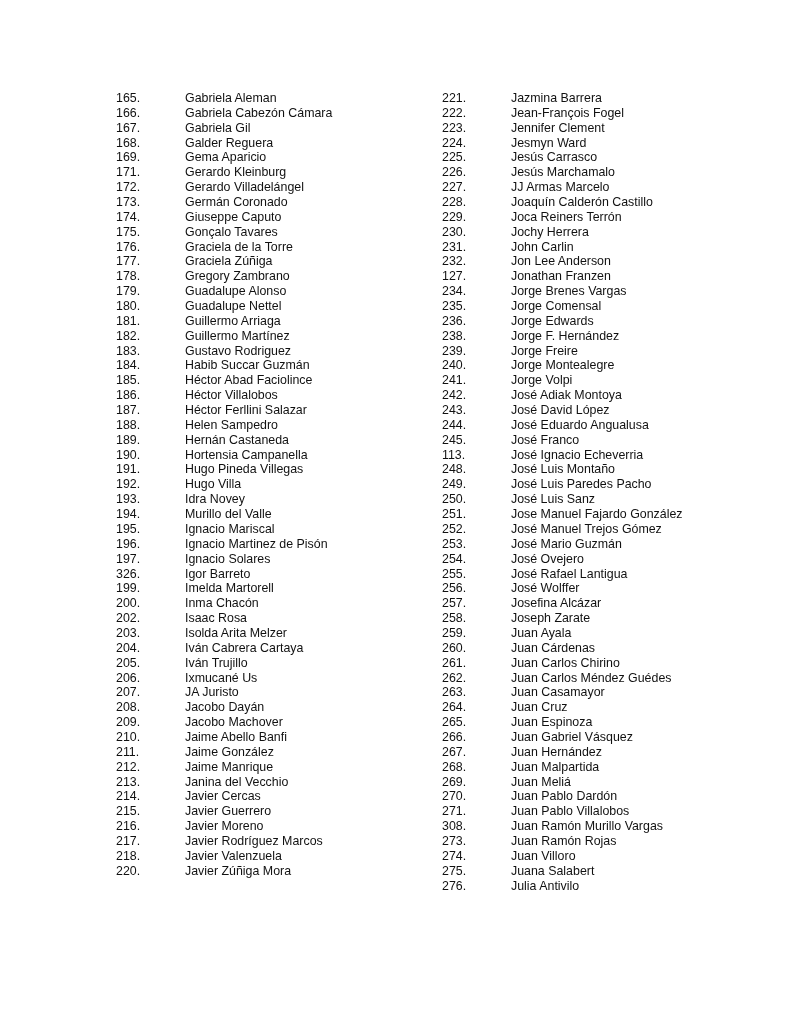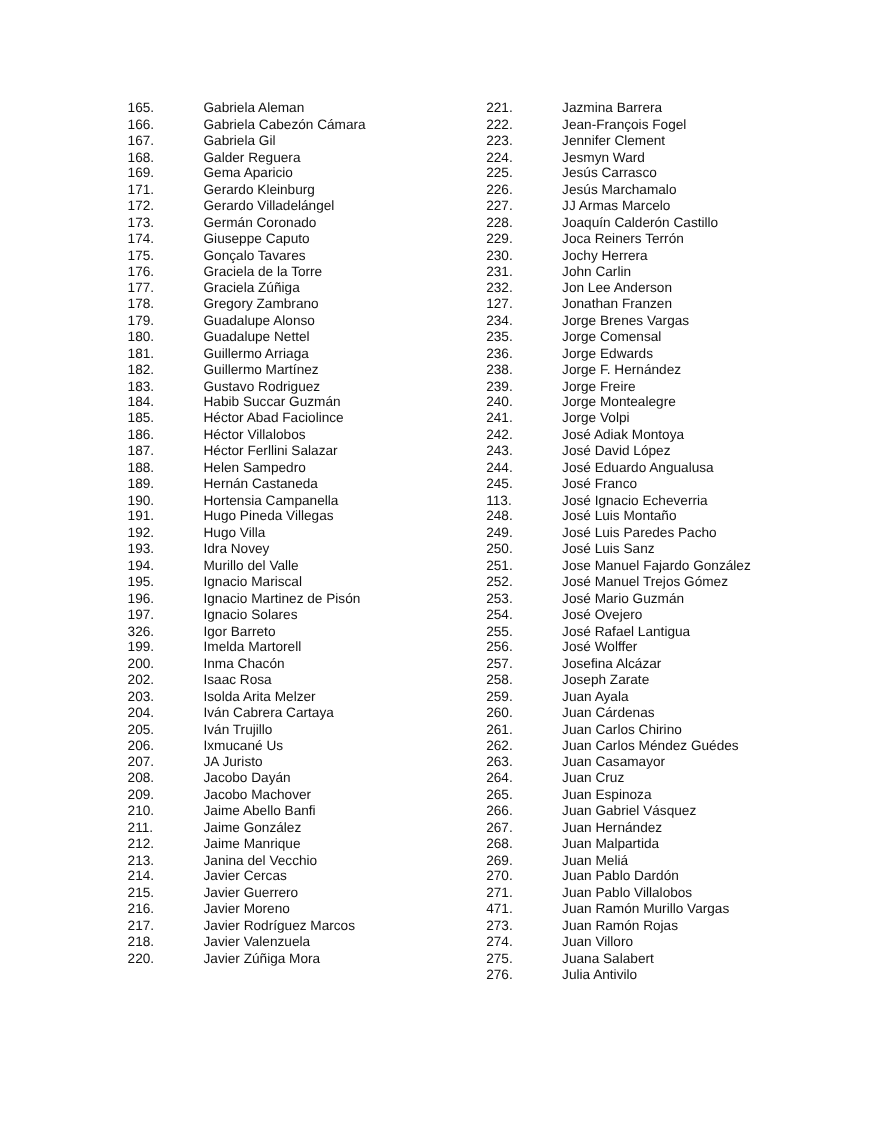--- a/index.html
+++ b/index.html
@@ -456,21 +456,21 @@
       </div>
       <div class="row">
         <span class="num">270.</span>
         <span class="name">Juan Pablo Dardón</span>
       </div>
       <div class="row">
         <span class="num">271.</span>
         <span class="name">Juan Pablo Villalobos</span>
       </div>
       <div class="row">
-        <span class="num">471.</span>
+        <span class="num">308.</span>
         <span class="name">Juan Ramón Murillo Vargas</span>
       </div>
       <div class="row">
         <span class="num">273.</span>
         <span class="name">Juan Ramón Rojas</span>
       </div>
       <div class="row">
         <span class="num">274.</span>
         <span class="name">Juan Villoro</span>
       </div>

